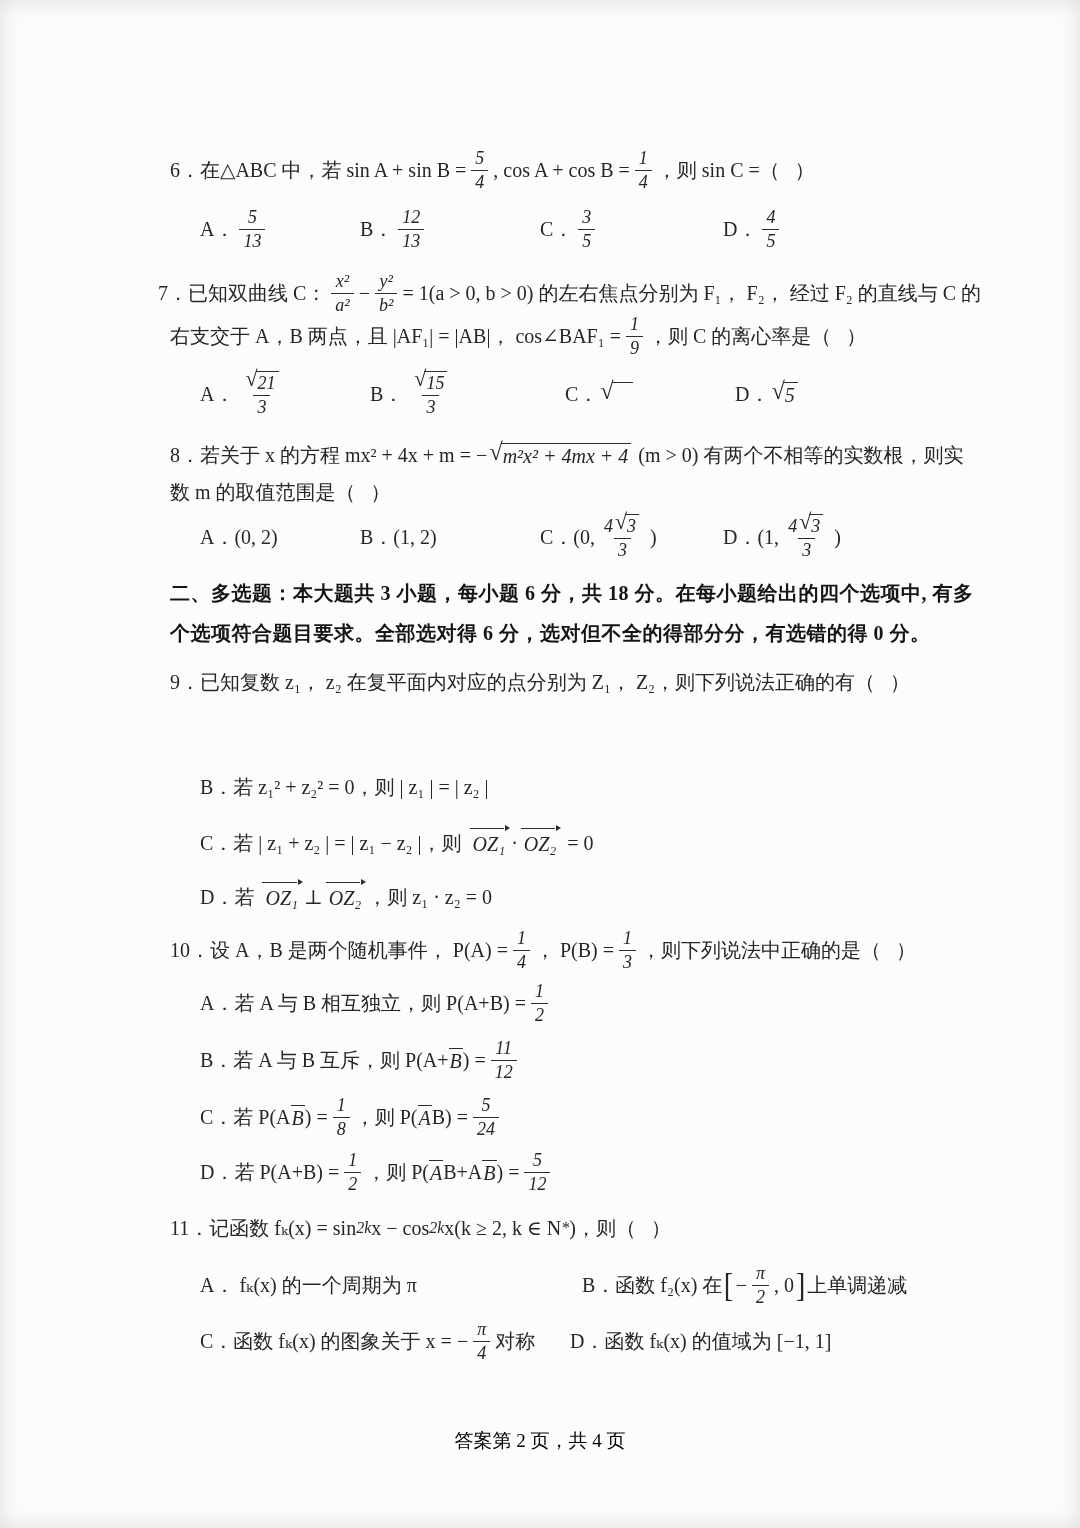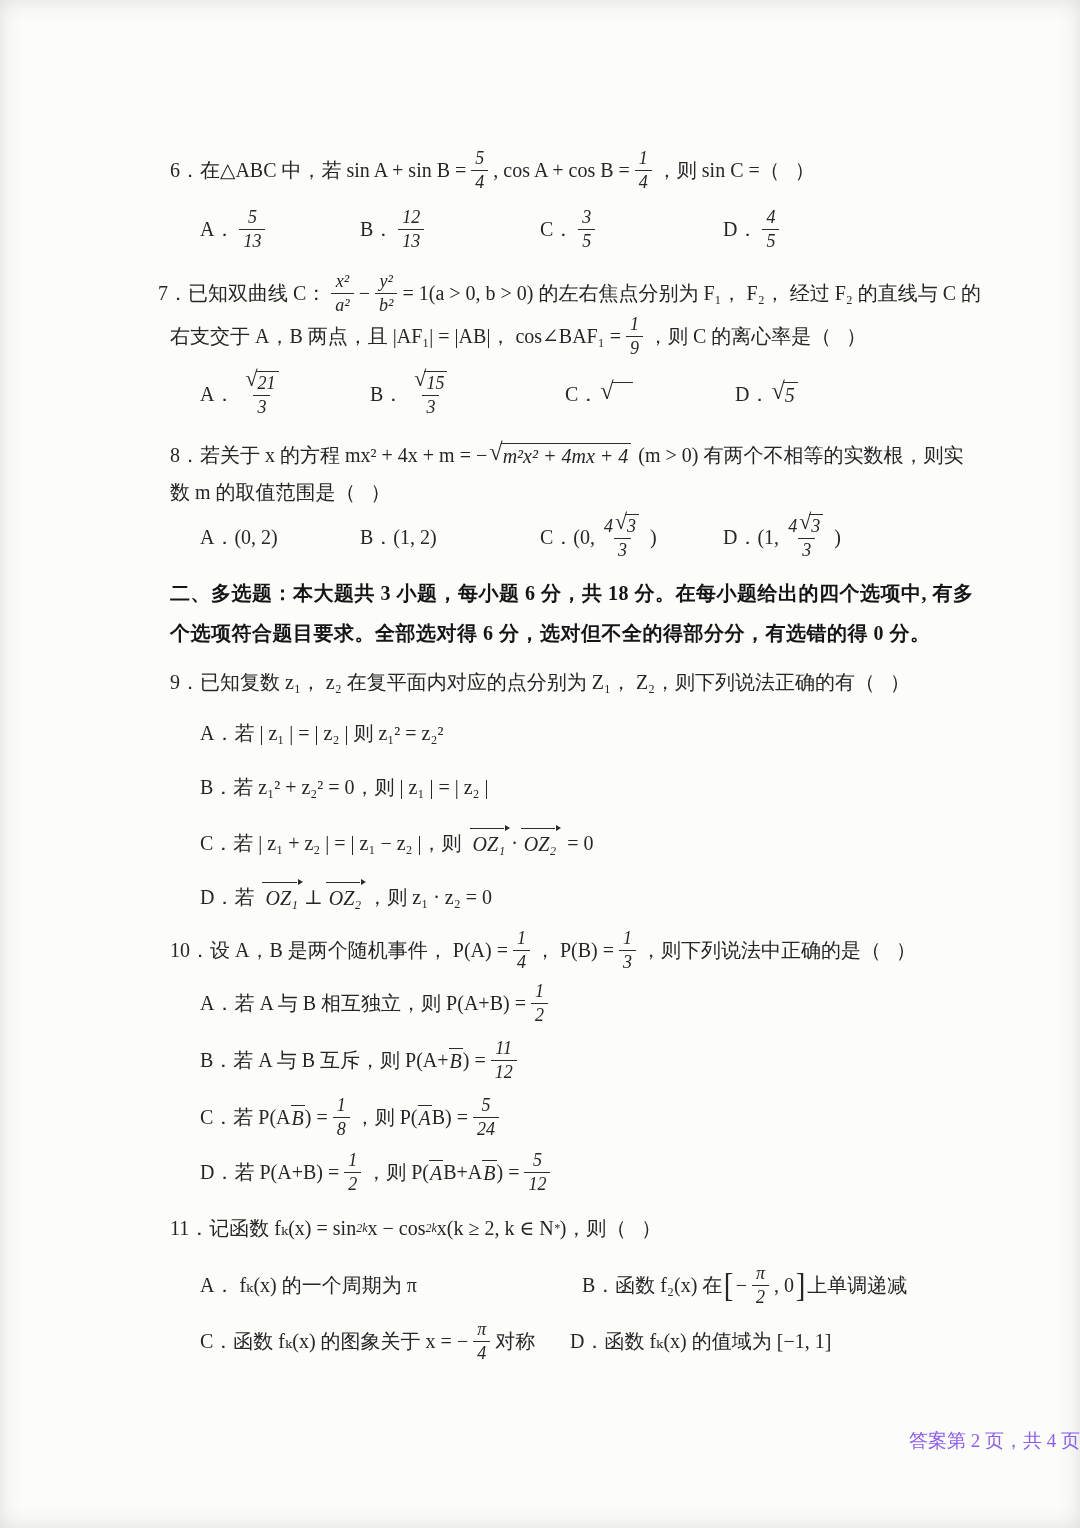--- a/index.html
+++ b/index.html
@@ -17,22 +17,22 @@
   .sq{display:inline-flex;align-items:flex-start;font-style:italic;margin:0 2px;}
   .sq .sg{font-style:normal;font-size:1.22em;line-height:1;transform:translateY(-3px);margin-right:-2px;}
   .sq .rd{border-top:1.5px solid #2c2c2c;padding:1px 3px 0 2px;line-height:1.15;}
   .sq .rdempty{min-width:16px;height:1em;}
   .vec{position:relative;display:inline-block;margin:0 3px;padding:3px 3px 0;font-style:italic;}
   .vec::before{content:"";position:absolute;top:-1px;left:0;right:4px;border-top:1.3px solid #2c2c2c;}
   .vec::after{content:"";position:absolute;top:-4px;right:-2px;width:0;height:0;
     border-left:5px solid #2c2c2c;border-top:3px solid transparent;border-bottom:3px solid transparent;}
   .ov{display:inline-block;border-top:1.5px solid #2c2c2c;line-height:1.1;padding:1px 1px 0;font-style:italic;}
   .bbr{display:inline-block;font-size:34px;line-height:1;transform:scaleX(.85);margin:0 1px;font-style:normal;}
-  sup{font-size:12px;font-style:italic;}
-  .footer{position:absolute;left:0;right:0;top:1428px;text-align:right;font-size:19px;color:#8b5cf6;}
+  sup{font-size:16px;font-style:italic;}
+  .footer{position:absolute;left:0;right:0;top:1428px;text-align:center;font-size:19px;color:#000000;}
 </style>
 </head>
 <body>
 
 <div class="page">
 
   <div class="row" style="left:170px;top:142px;height:56px;">
     <span>6．在△ABC 中，若 sin A + sin B =</span><span class="frac"><span class="num">5</span><span class="den">4</span></span><span>, cos A + cos B =</span><span class="frac"><span class="num">1</span><span class="den">4</span></span><span>，则 sin C =（   ）</span>
   </div>
 
@@ -76,23 +76,20 @@
   <div class="row bold" style="left:170px;top:571px;height:44px;">
     <span>二、多选题：本大题共 3 小题，每小题 6 分，共 18 分。在每小题给出的四个选项中, 有多</span>
   </div>
   <div class="row bold" style="left:170px;top:611px;height:44px;">
     <span>个选项符合题目要求。全部选对得 6 分，选对但不全的得部分分，有选错的得 0 分。</span>
   </div>
 
   <div class="row" style="left:170px;top:660px;height:44px;">
     <span>9．已知复数 z₁， z₂ 在复平面内对应的点分别为 Z₁， Z₂，则下列说法正确的有（   ）</span>
   </div>
-  <div class="row" style="left:200px;top:711px;height:44px;">
-    <span>A．若 | z₁ | = | z₂ | 则 z₁² = z₂²</span>
-  </div>
   <div class="row" style="left:200px;top:765px;height:44px;">
     <span>B．若 z₁² + z₂² = 0，则 | z₁ | = | z₂ |</span>
   </div>
   <div class="row" style="left:200px;top:821px;height:44px;">
     <span>C．若 | z₁ + z₂ | = | z₁ − z₂ |，则 </span><span class="vec"><span>OZ₁</span></span><span>·</span><span class="vec"><span>OZ₂</span></span><span> = 0</span>
   </div>
   <div class="row" style="left:200px;top:875px;height:44px;">
     <span>D．若 </span><span class="vec"><span>OZ₁</span></span><span>⊥</span><span class="vec"><span>OZ₂</span></span><span>，则 z₁ · z₂ = 0</span>
   </div>
 

